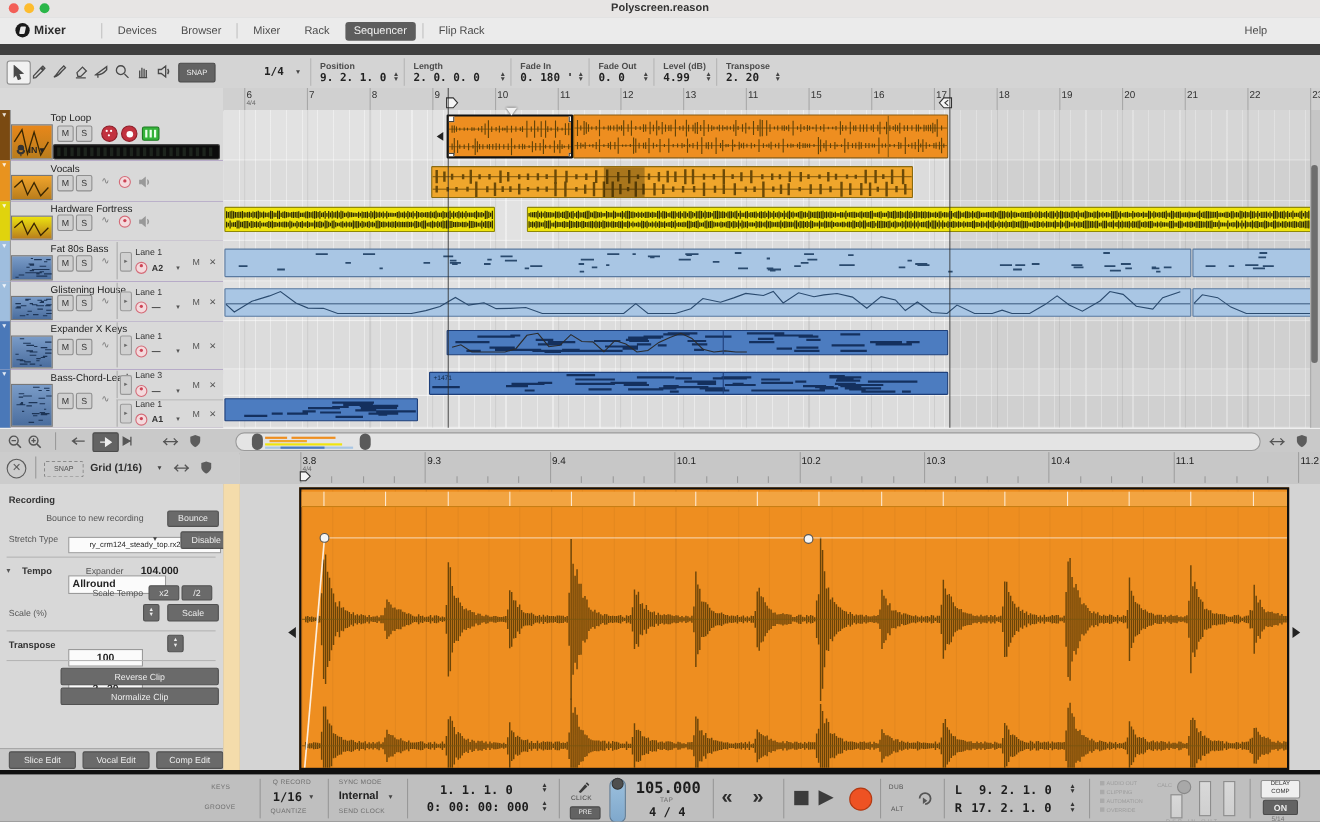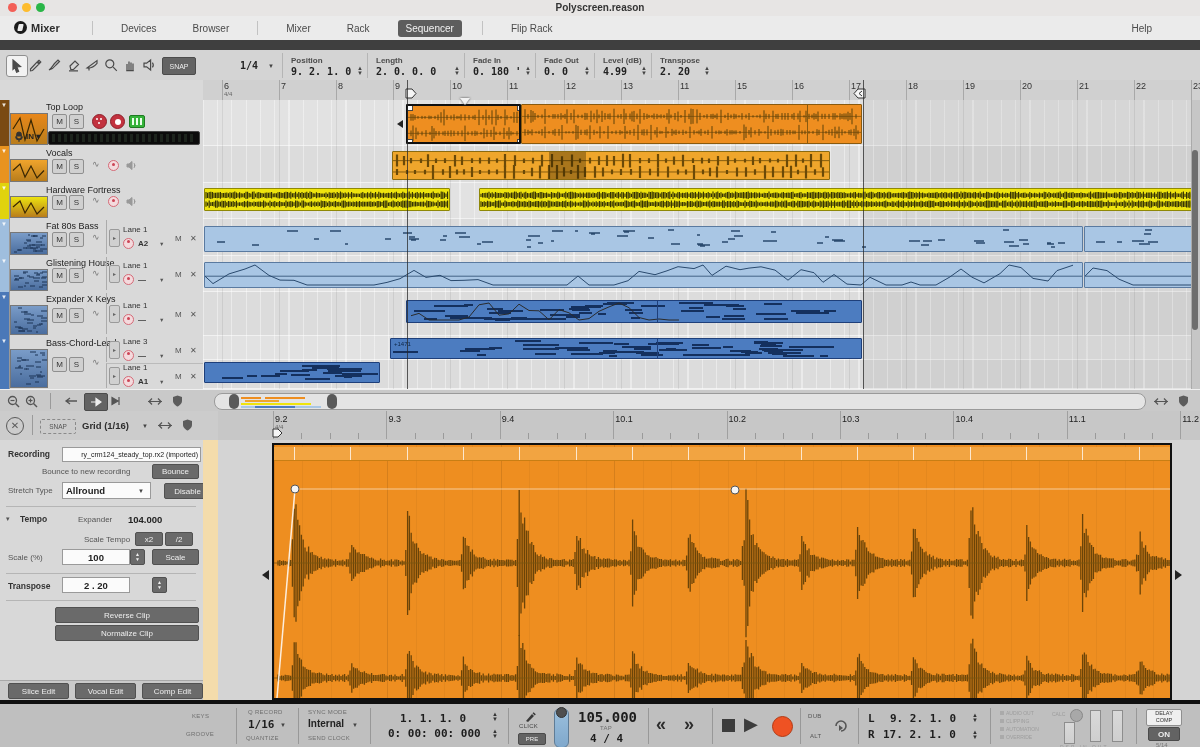--- a/index.html
+++ b/index.html
@@ -6,21 +6,21 @@
   #stage{position:relative;width:1200px;height:747px;overflow:hidden;
          font-family:"Liberation Sans",sans-serif;background:#dcdcdc;
          -webkit-font-smoothing:antialiased;}
   .abs{position:absolute;}
   .nosel{user-select:none;}
   
   #titlebar{left:0;top:0;width:1200px;height:16px;background:#e7e5e4;border-bottom:1px solid #cfcfcf;}
   .tl{width:9px;height:9px;border-radius:50%;top:3px;}
   #wtitle{width:1200px;top:2px;text-align:center;font-size:10px;font-weight:bold;color:#333;}
   #menubar{left:0;top:16px;width:1200px;height:24px;background:#ebebeb;border-bottom:1px solid #d5d5d5;}
-  #menu-items{left:92px;top:0;height:24px;display:flex;align-items:center;gap:20px;}
+  #menu-items{left:92px;top:0;height:24px;display:flex;align-items:center;gap:6px;}
   .mitem{font-size:10px;color:#4a4a4a;padding:3px 8px;border-radius:3px;}
   .mitem.active{background:#5d5d5d;color:#f2f2f2;}
   .msep{width:1px;height:14px;background:#c2c2c2;}
   #darkstrip{left:0;top:40px;width:1200px;height:10px;background:#3f3f3f;}
   
   #toolbar{left:0;top:50px;width:1200px;height:30px;background:#d4d4d4;border-bottom:1px solid #a8a8a8;}
   .tool{width:20px;height:20px;top:5px;border-radius:3px;display:flex;align-items:center;justify-content:center;}
   .tool.sel{background:#f2f2f2;border:1px solid #8f8f8f;}
   .dbtn{background:#636363;color:#eee;border:1px solid #4b4b4b;border-radius:2px;
         display:flex;align-items:center;justify-content:center;}
@@ -50,21 +50,21 @@
   
   #scrollrow{left:0;top:389px;width:1200px;height:22px;background:#c9c9c9;border-top:1px solid #efefef;border-bottom:1px solid #8f8f8f;}
   .sicon{top:2px;width:18px;height:18px;display:flex;align-items:center;justify-content:center;border-radius:3px;}
   
   #edbar{left:0;top:411px;width:218px;height:29px;background:#cccccc;border-bottom:1px solid #9e9e9e;}
   #edruler{left:218px;top:411px;width:982px;height:29px;background:#c7c7c7;border-bottom:1px solid #9e9e9e;}
   .ednum{top:3px;font-size:9px;color:#222;}
   #inspector{left:0;top:440px;width:203px;height:260px;background:#d8d8d8;border-right:1px solid #a5a5a5;}
   .ilab{font-size:8.5px;color:#333;font-weight:bold;}
   .ilab2{font-size:8px;color:#555;}
-  .ifield{background:#fbfbfb;border:1px solid #9a9a9a;font-size:8px;color:#222;display:flex;align-items:center;}
+  .ifield{background:#fbfbfb;border:1px solid #9a9a9a;font-size:8px;color:#222;display:flex;align-items:center;margin-top:41px;}
   .ibtn{background:#6a6a6a;color:#eee;border:1px solid #515151;border-radius:2px;font-size:8px;
         display:flex;align-items:center;justify-content:center;}
   .isep{left:6px;width:190px;height:1px;background:#b5b5b5;}
   #keystrip{left:203px;top:440px;width:15px;height:260px;background:#f4dcab;border-right:1px solid #c9b17e;}
   #edcanvas{left:218px;top:440px;width:982px;height:260px;background:#d4d4d4;overflow:hidden;}
   
   #transport{left:0;top:700px;width:1200px;height:47px;background:#bfbfbf;border-top:4px solid #101010;box-sizing:border-box;}
   .tdiv{top:4px;width:1px;height:36px;background:#989898;}
   .tsm{font-size:6px;color:#6f6f6f;letter-spacing:.3px;white-space:nowrap;}
   .tnum{font-family:"DejaVu Sans Mono",monospace;font-weight:bold;color:#1d1d1d;white-space:nowrap;}
@@ -633,21 +633,21 @@
           <path d="M0 4.5 H14 M4 1.5 L1 4.5 L4 7.5 M10 1.5 L13 4.5 L10 7.5" stroke="#555" stroke-width="1.2" fill="none"></path>
         </svg>
       </div>
     <div class="abs sicon" style="left:178px;top:5px;">
         <svg width="11" height="12">
           <path d="M5.5 0.5 L10 2 V6 C10 9.5 5.5 11.5 5.5 11.5 C5.5 11.5 1 9.5 1 6 V2 Z" fill="#5c5c5c"></path>
         </svg>
       </div>
   </div>
   <div id="edruler" class="abs">
-      <div class="abs ednum" style="left: 57px;">9.2</div>
+      <div class="abs ednum" style="left: 57px;">3.8</div>
       <div class="abs" style="left: 55px; top: 0px; width: 1px; height: 28px; background: rgb(160, 160, 160);"></div>
       <div class="abs" style="left: 83px; top: 22px; width: 1px; height: 6px; background: rgb(154, 154, 154);"></div>
       <div class="abs" style="left: 112px; top: 22px; width: 1px; height: 6px; background: rgb(154, 154, 154);"></div>
       <div class="abs" style="left: 140px; top: 22px; width: 1px; height: 6px; background: rgb(154, 154, 154);"></div>
       <div class="abs ednum" style="left: 170.4px;">9.3</div>
       <div class="abs" style="left: 168px; top: 0px; width: 1px; height: 28px; background: rgb(160, 160, 160);"></div>
       <div class="abs" style="left: 197px; top: 22px; width: 1px; height: 6px; background: rgb(154, 154, 154);"></div>
       <div class="abs" style="left: 225px; top: 22px; width: 1px; height: 6px; background: rgb(154, 154, 154);"></div>
       <div class="abs" style="left: 253px; top: 22px; width: 1px; height: 6px; background: rgb(154, 154, 154);"></div>
       <div class="abs ednum" style="left: 283.8px;">9.4</div>

